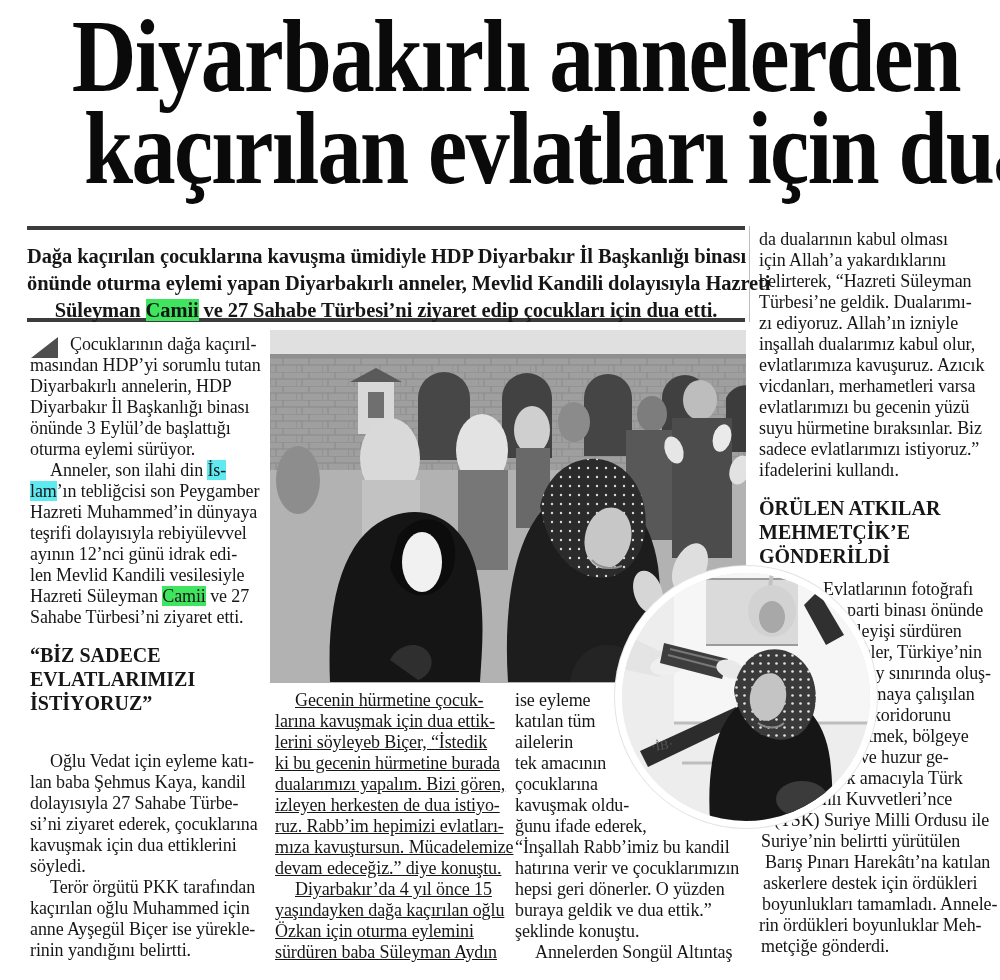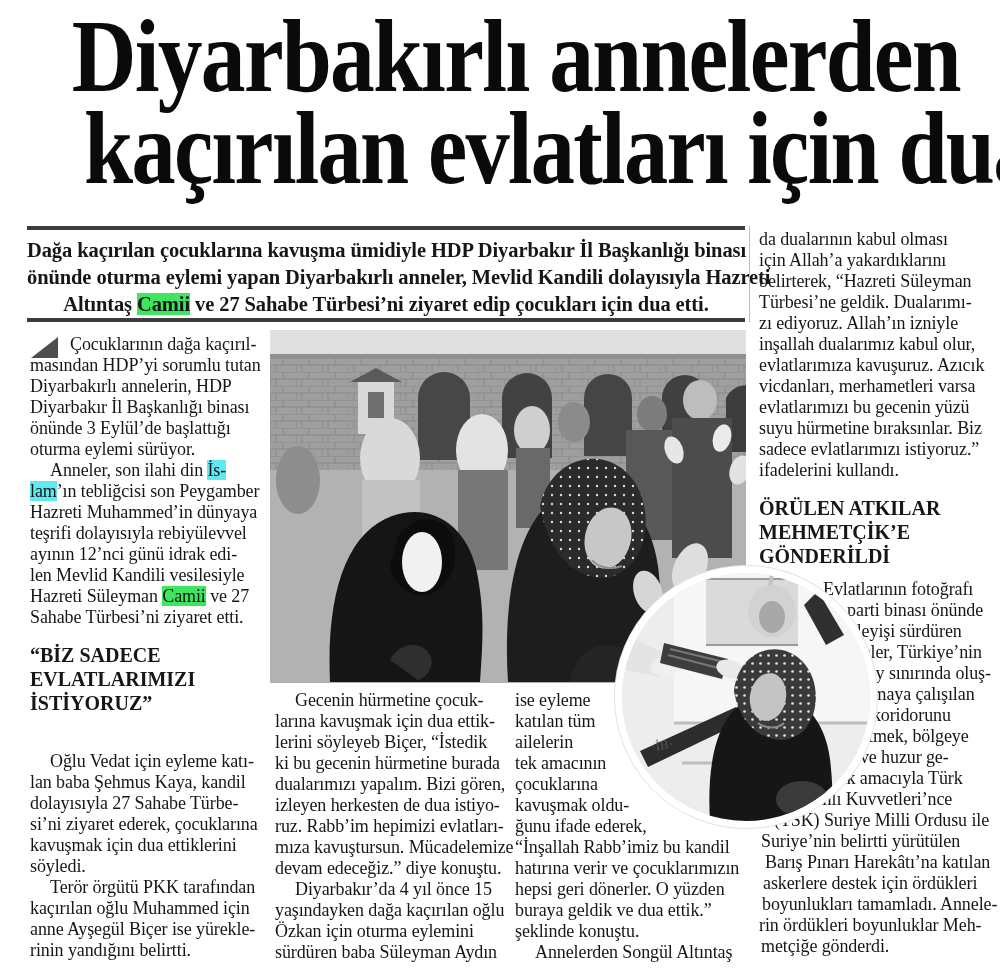--- a/index.html
+++ b/index.html
@@ -8,34 +8,34 @@
 
   
   #headline{position:absolute;top:10px;left:0;width:1000px;text-align:center;}
   .headline-line{display:inline-block;font-weight:bold;font-size:104px;line-height:92px;
       letter-spacing:-2px;white-space:nowrap;transform-origin:50% 50%;color:#0a0a0a;}
   .hl-row{height:92px;}
 
   
   #lede{position:absolute;left:27px;top:226px;width:718px;height:96px;
         border-top:4px solid #3c3c3c;border-bottom:4px solid #3c3c3c;box-sizing:border-box;
-        padding-top:7px;}
+        padding-top:13px;}
   #lede .line{height:27px;line-height:27px;font-size:20.5px;font-weight:bold;text-align:center;white-space:nowrap;}
   #lede-right-rule{position:absolute;left:749px;top:226px;width:1px;height:96px;background:#bdbdbd;}
 
   
   .line{white-space:nowrap;height:21px;line-height:21px;font-size:18px;letter-spacing:-0.1px;}
   .ind1{padding-left:20px;}
   .ind2{padding-left:40px;}
   .hl-green{background:var(--hl-green,#3fe45f);}
   .hl-cyan{background:var(--hl-cyan,#5fe9f0);}
 
   .col{position:absolute;}
   #col-left {left:30px; top:334px; width:240px;}
-  #col-mid1 {left:275px;top:690px; width:240px;}
+  #col-mid1 {left:275px;top:690px; width:240px;text-decoration:underline;}
   #col-mid2 {left:515px;top:690px; width:232px;}
   #col-right{left:759px;top:229px; width:236px;}
 
   .subhead .line{font-weight:bold;font-size:20px;height:24px;line-height:24px;letter-spacing:0;}
   #left-subhead{margin-top:15px;margin-bottom:36px;}
   #right-subhead{margin-top:15px;margin-bottom:11px;}
 
   
   #para-marker{position:absolute;left:31px;top:337px;width:0;height:0;
       border-bottom:21px solid #4f4f4f;border-left:27px solid transparent;}
@@ -52,21 +52,21 @@
 <div id="page">
 
   <div id="headline">
     <div class="hl-row"><span class="headline-line" id="hl1" style="transform: scaleX(0.861);">Diyarbakırlı annelerden</span></div>
     <div class="hl-row"><span class="headline-line" id="hl2" style="transform: scaleX(0.85);">kaçırılan evlatları için dua</span></div>
   </div>
 
   <div id="lede">
       <div class="line"><span>Dağa kaçırılan çocuklarına kavuşma ümidiyle HDP Diyarbakır İl Başkanlığı binası</span></div>
       <div class="line"><span>önünde oturma eylemi yapan Diyarbakırlı anneler, Mevlid Kandili dolayısıyla Hazreti</span></div>
-      <div class="line"><span>Altıntaş </span><span class="hl-green">Camii</span><span> ve 27 Sahabe Türbesi’ni ziyaret edip çocukları için dua etti.</span></div>
+      <div class="line"><span>Süleyman </span><span class="hl-green">Camii</span><span> ve 27 Sahabe Türbesi’ni ziyaret edip çocukları için dua etti.</span></div>
     </div>
   <div id="lede-right-rule"></div>
 
   <div id="para-marker"></div>
 
   <div id="col-left" class="col">
     <div id="left-para1">
         <div class="line ind2"><span>Çocuklarının dağa kaçırıl-</span></div>
         <div class="line"><span>masından HDP’yi sorumlu tutan</span></div>
         <div class="line"><span>Diyarbakırlı annelerin, HDP</span></div>

